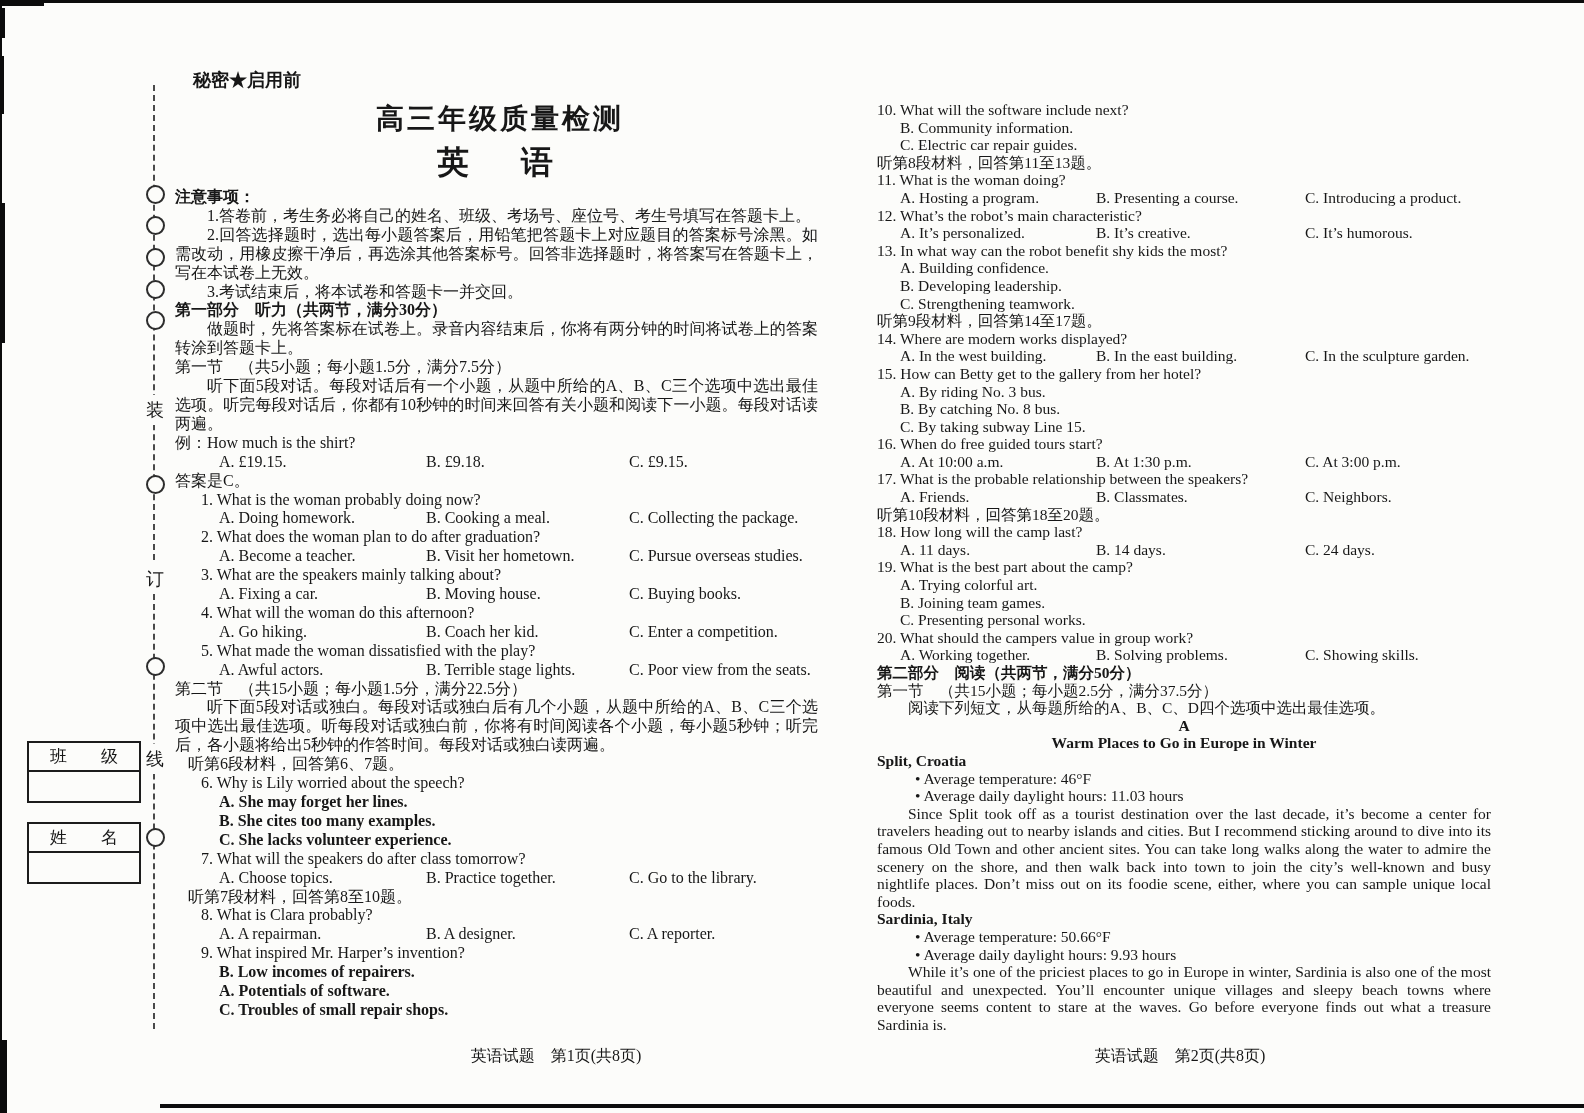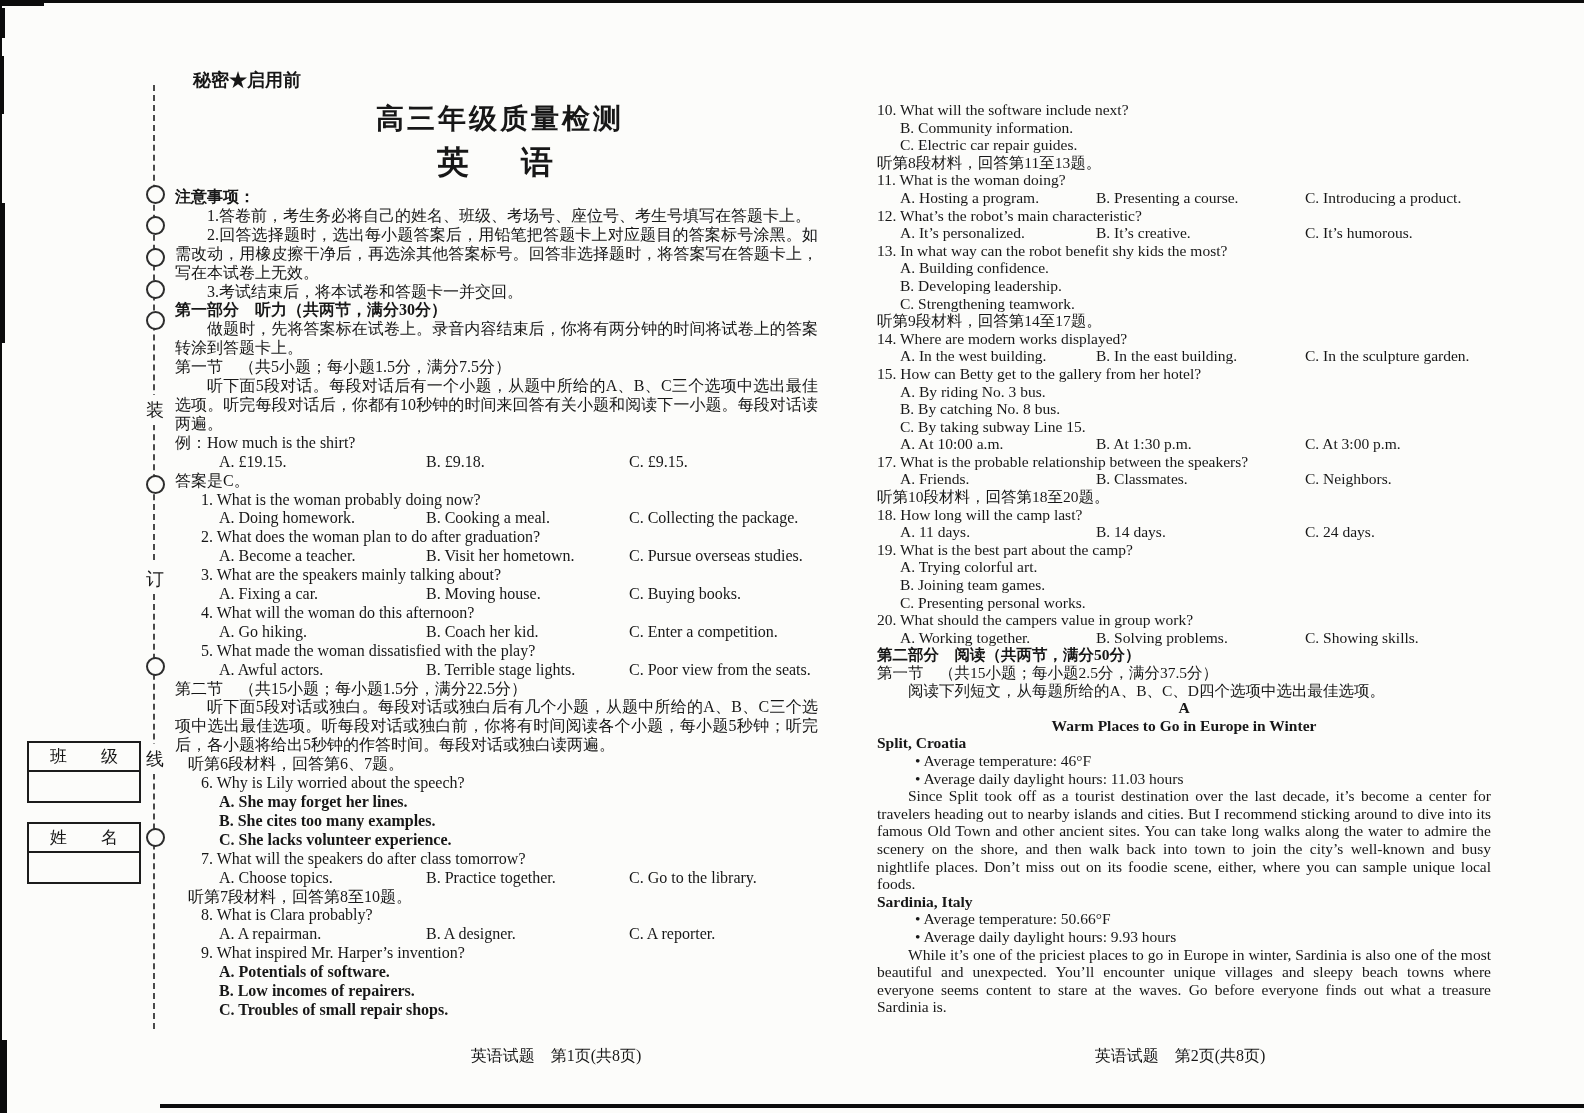--- a/index.html
+++ b/index.html
@@ -152,22 +152,22 @@
         <span class="o-c">C. Go to the library.</span>
       </div>
       <div class="ln ln-m">听第7段材料，回答第8至10题。</div>
       <div class="ln ln-q">8. What is Clara probably?</div>
       <div class="ln ln-o3">
         <span class="o-a">A. A repairman.</span>
         <span class="o-b">B. A designer.</span>
         <span class="o-c">C. A reporter.</span>
       </div>
       <div class="ln ln-q">9. What inspired Mr. Harper’s invention?</div>
+      <div class="ln ln-o1">B. Low incomes of repairers.</div>
       <div class="ln ln-o1">A. Potentials of software.</div>
-      <div class="ln ln-o1">B. Low incomes of repairers.</div>
       <div class="ln ln-o1">C. Troubles of small repair shops.</div>
     </div>
 
   <div class="col c2">
       <div class="ln ln-q">10. What will the software include next?</div>
       <div class="ln ln-o1">B. Community information.</div>
       <div class="ln ln-o1">C. Electric car repair guides.</div>
       <div class="ln ln-m">听第8段材料，回答第11至13题。</div>
       <div class="ln ln-q">11. What is the woman doing?</div>
       <div class="ln ln-o3">
@@ -189,20 +189,21 @@
       <div class="ln ln-q">14. Where are modern works displayed?</div>
       <div class="ln ln-o3">
         <span class="o-a">A. In the west building.</span>
         <span class="o-b">B. In the east building.</span>
         <span class="o-c">C. In the sculpture garden.</span>
       </div>
       <div class="ln ln-q">15. How can Betty get to the gallery from her hotel?</div>
       <div class="ln ln-o1">A. By riding No. 3 bus.</div>
       <div class="ln ln-o1">B. By catching No. 8 bus.</div>
       <div class="ln ln-o1">C. By taking subway Line 15.</div>
+      <div class="ln ln-q">16. When do free guided tours start?</div>
       <div class="ln ln-o3">
         <span class="o-a">A. At 10:00 a.m.</span>
         <span class="o-b">B. At 1:30 p.m.</span>
         <span class="o-c">C. At 3:00 p.m.</span>
       </div>
       <div class="ln ln-q">17. What is the probable relationship between the speakers?</div>
       <div class="ln ln-o3">
         <span class="o-a">A. Friends.</span>
         <span class="o-b">B. Classmates.</span>
         <span class="o-c">C. Neighbors.</span>

